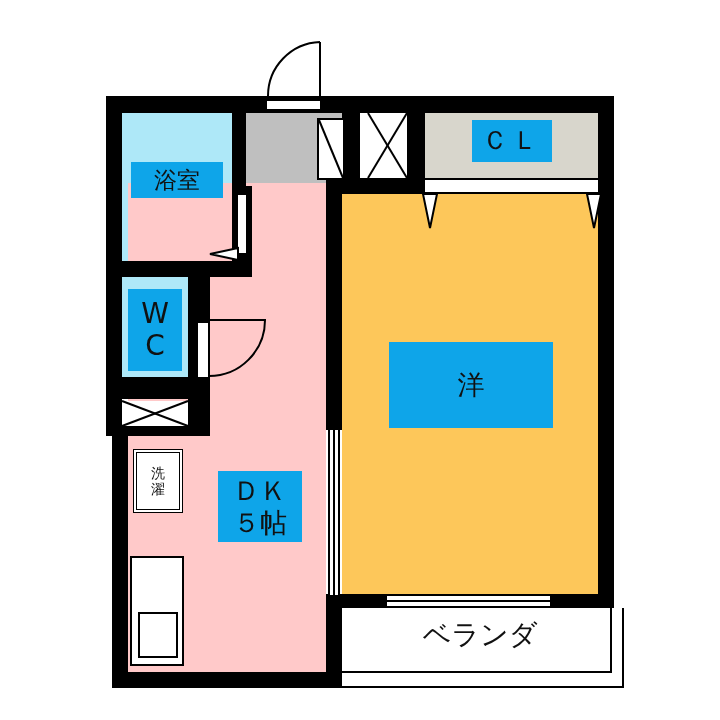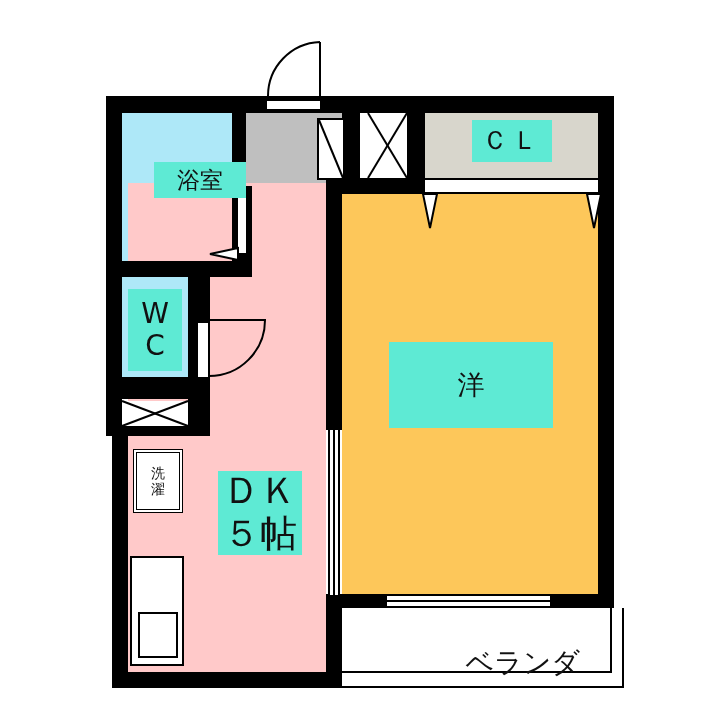--- a/index.html
+++ b/index.html
@@ -1,20 +1,20 @@
 <!DOCTYPE html>
 <html><head>
 <meta charset="utf-8">
 <style>
   html, body { margin:0; padding:0; background:#ffffff; }
   body { width:720px; height:720px; position:relative; overflow:hidden;
          font-family:"DejaVu Sans", "Liberation Sans", sans-serif; }
   .abs { position:absolute; box-sizing:border-box; }
   .wall { background:#000; }
-  .label-box { position:absolute; background:#5eead4; display:flex; flex-direction:column;
+  .label-box { position:absolute; background:#0ea5e9; display:flex; flex-direction:column;
                align-items:center; justify-content:center; color:#111; line-height:1.15; }
   svg { position:absolute; overflow:visible; }
 </style>
 </head>
 <body>
 
 <div class="abs" style="left:122px;top:113px;width:110px;height:148px;background:#aee8f8;"></div>
 <div class="abs" style="left:246px;top:113px;width:106px;height:70px;background:#bfbfbf;"></div>
 <div class="abs" style="left:128px;top:183px;width:198px;height:490px;background:#ffc9c9;"></div>
 <div class="abs" style="left:240px;top:183px;width:86px;height:90px;background:#ffc9c9;"></div>
@@ -87,42 +87,42 @@
 <div class="abs" style="left:387px;top:600px;width:163px;height:2px;background:#000;"></div>
 
 <div class="abs" style="left:342px;top:608px;width:270px;height:65px;background:#fff;border-right:2px solid #000;border-bottom:2px solid #000;"></div>
 <div class="abs" style="left:342px;top:608px;width:282px;height:80px;border-right:2px solid #000;border-bottom:2px solid #000;"></div>
 
 <div class="abs" style="left:133px;top:449px;width:50px;height:64px;background:#fff;border:3px double #000;border-width:4px;"></div>
 
 <div class="abs" style="left:130px;top:556px;width:54px;height:110px;background:#fff;border:2px solid #000;"></div>
 <div class="abs" style="left:138px;top:612px;width:40px;height:46px;background:#fff;border:2px solid #000;"></div>
 
-<div class="label-box" style="left:131px;top:162px;width:92px;height:36px;font-size:23px;margin-left:23px;">
+<div class="label-box" style="left:131px;top:162px;width:92px;height:36px;font-size:23px;">
   <span>浴室</span>
 </div>
 
 <div class="label-box" style="left:128px;top:289px;width:54px;height:82px;font-size:28px;">
   <span>W</span>
   <span>C</span>
 </div>
 
 <div class="label-box" style="left:472px;top:120px;width:80px;height:42px;font-size:26px;letter-spacing:4px;">
   <span>ＣＬ</span>
 </div>
 
 <div class="label-box" style="left:389px;top:342px;width:164px;height:86px;font-size:27px;">
   <span>洋</span>
 </div>
 
-<div class="label-box" style="left:218px;top:471px;width:84px;height:84px;font-size:37px;">
+<div class="label-box" style="left:218px;top:471px;width:84px;height:71px;font-size:27px;">
   <span>ＤＫ</span>
   <span>５帖</span>
 </div>
 
 <div class="label-box" style="left:139px;top:455px;width:38px;height:52px;font-size:14px;background:transparent;">
   <span>洗</span>
   <span>濯</span>
 </div>
 
-<div class="label-box" style="left:380px;top:640px;width:200px;height:46px;font-size:28px;background:transparent;align-items:flex-end;">
+<div class="label-box" style="left:380px;top:612px;width:200px;height:46px;font-size:28px;background:transparent;">
   <span>ベランダ</span>
 </div>
 
 </body></html>

